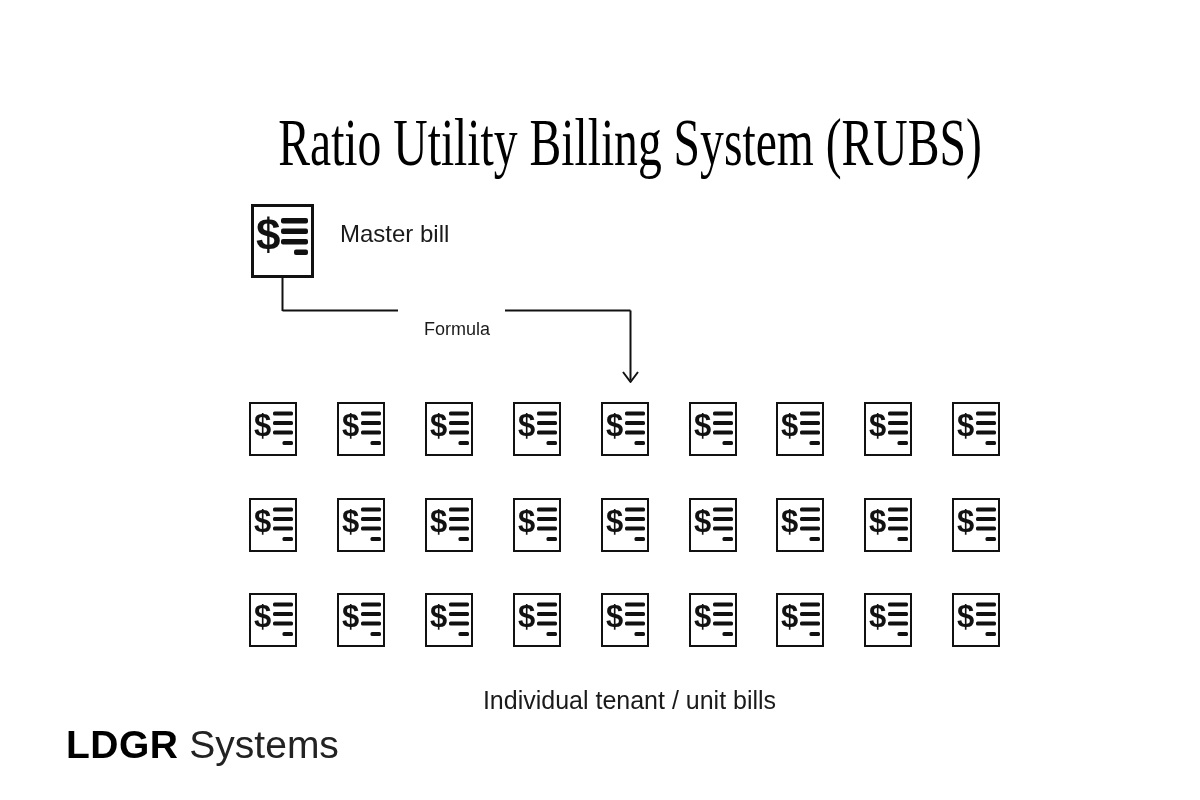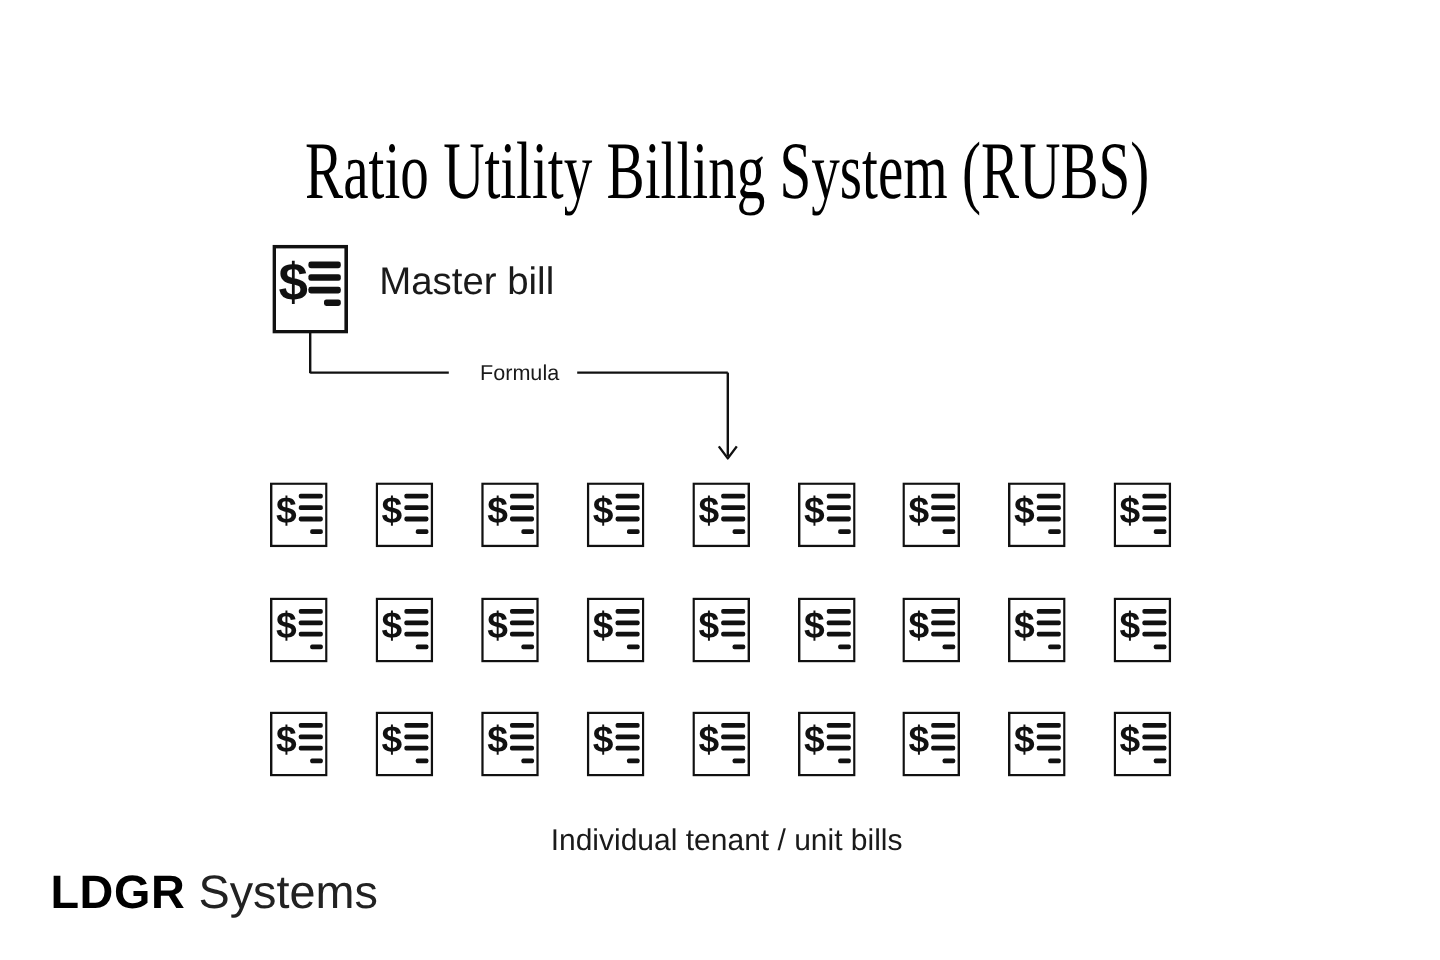--- a/index.html
+++ b/index.html
@@ -10,20 +10,21 @@
     height: 800px;
     font-family: "Liberation Sans", sans-serif;
     color: #111111;
     overflow: hidden;
   }
   .canvas {
     position: relative;
     width: 1124px;
     height: 800px;
     background: #ffffff;
+    margin-left: 24px;
   }
   .title {
     position: absolute;
     top: 62px;
     left: 0;
     width: 1200px;
     text-align: center;
     font-family: "Liberation Serif", serif;
     font-weight: 400;
     font-size: 68px;
@@ -37,36 +38,36 @@
     position: absolute;
     left: 227px;
     top: 204px;
     width: 63px;
     height: 74px;
   }
   .master-label {
     position: absolute;
     left: 316px;
     top: 221px;
-    font-size: 32px;
+    font-size: 24px;
     line-height: 26px;
     color: #1a1a1a;
     white-space: nowrap;
   }
   .connector-svg {
     position: absolute;
     left: 250px;
     top: 270px;
     width: 380px;
     height: 125px;
   }
   .formula-label {
     position: absolute;
     left: 398px;
-    top: 301px;
+    top: 319px;
     width: 70px;
     text-align: center;
     font-size: 18px;
     line-height: 20px;
     color: #1a1a1a;
     white-space: nowrap;
   }
   .bills-grid {
     position: absolute;
     left: 225px;

